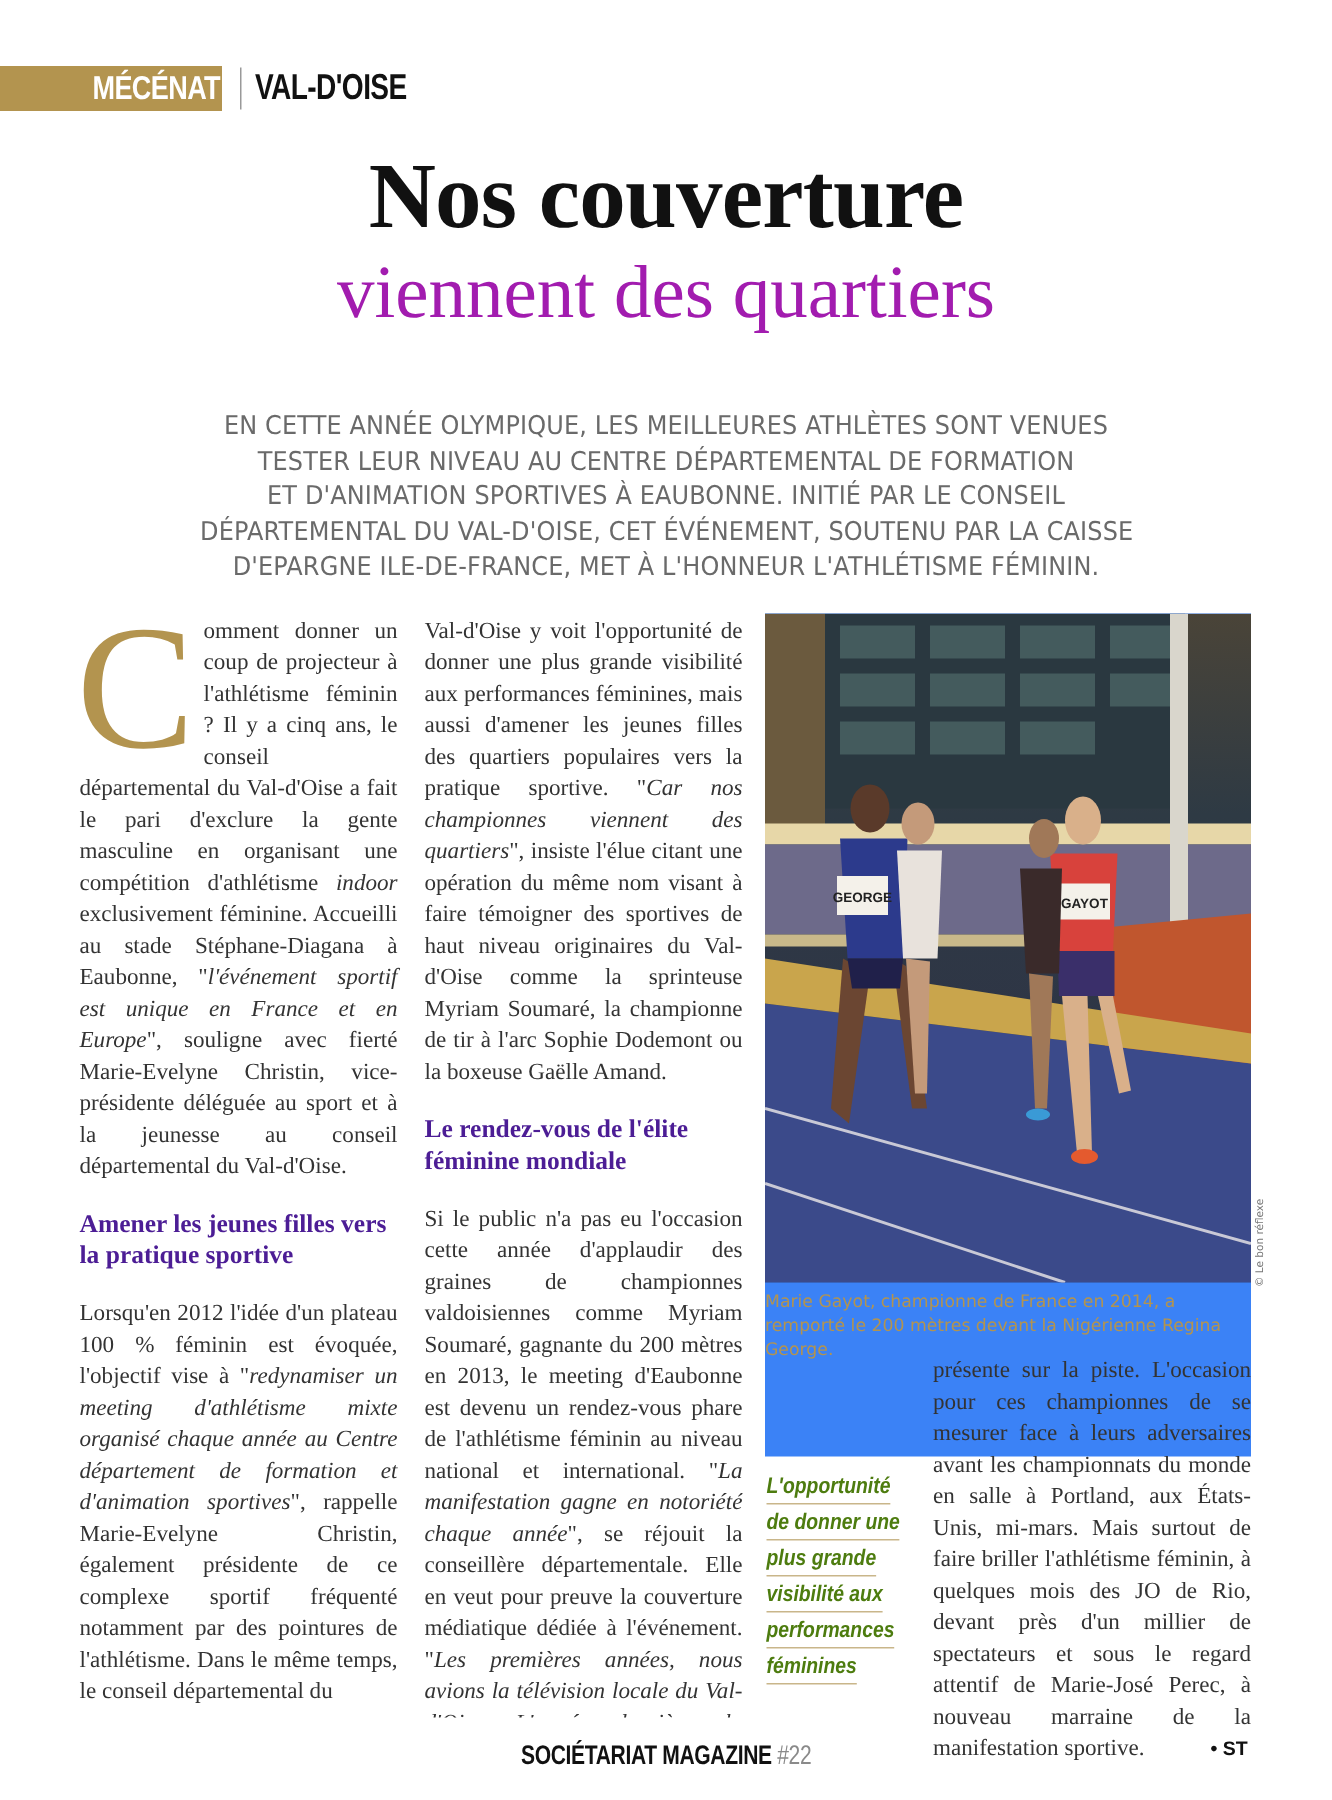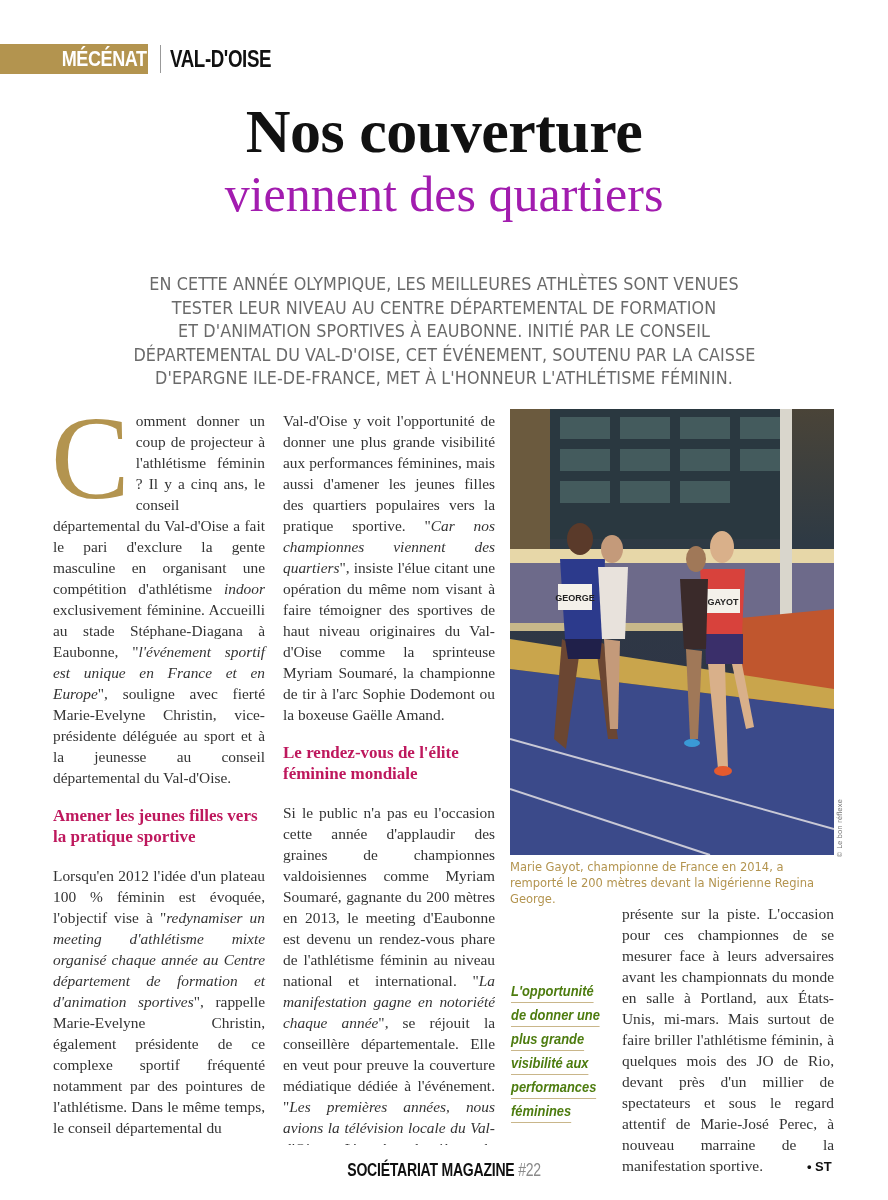--- a/index.html
+++ b/index.html
@@ -19,23 +19,23 @@
 
   .col { position: absolute; font-family: "Liberation Serif", serif; font-size: 15.4px; line-height: 21px; color: #333; text-align: justify; }
   .col p { margin: 0; }
   .col em { font-style: italic; }
   .col1 { left: 53px; top: 410px; width: 212px; }
   .col2 { left: 283px; top: 410px; width: 212px; }
   .col3 { left: 622px; top: 903px; width: 212px; }
 
   .dropcap { float: left; font-family: "Liberation Serif", serif; font-size: 118px; line-height: 90px; color: #b3944f; margin: 4px 6px -6px -2px; font-weight: normal; height: 92px; }
 
-  .subhead { font-family: "Liberation Serif", serif; font-weight: bold; font-size: 17px; line-height: 21px; color: #be185d; margin: 17px 0 18px 0 !important; text-align: left; }
+  .subhead { font-family: "Liberation Serif", serif; font-weight: bold; font-size: 17px; line-height: 21px; color: #4c1d95; margin: 17px 0 18px 0 !important; text-align: left; }
 
-  .photo { position: absolute; left: 510px; top: 409px; width: 324px; height: 446px; overflow: hidden; background: #fca5a5; }
+  .photo { position: absolute; left: 510px; top: 409px; width: 324px; height: 562px; overflow: hidden; background: #3b82f6; }
   .credit { position: absolute; left: 836px; top: 858px; font-family: "DejaVu Sans", sans-serif; font-size: 7px; color: #777; transform: rotate(-90deg); transform-origin: left top; white-space: nowrap; }
   .caption { position: absolute; left: 510px; top: 859px; width: 330px; font-family: "DejaVu Sans", sans-serif; font-size: 11.5px; line-height: 16px; color: #b3944f; }
 
   .pullquote { position: absolute; left: 511px; top: 955px; width: 104px; font-family: "Liberation Sans", sans-serif; font-style: italic; font-weight: bold; font-size: 15px; line-height: 23px; color: #4d7c0f; margin-top: 24px; }
   .pullquote div { border-bottom: 1px solid #c9b68a; display: inline-block; white-space: nowrap; transform: scaleX(0.86); transform-origin: left center; }
 
   .sign { font-family: "Liberation Sans", sans-serif; font-weight: bold; color: #111; font-size: 13px; margin-left: 40px; }
 
   .footer { position: absolute; top: 1160px; left: 0; width: 888px; text-align: center; font-family: "Liberation Sans", sans-serif; font-weight: bold; font-size: 18px; color: #111; }
   .footer span.inner { display: inline-block; transform: scaleX(0.78); letter-spacing: -0.3px; }

